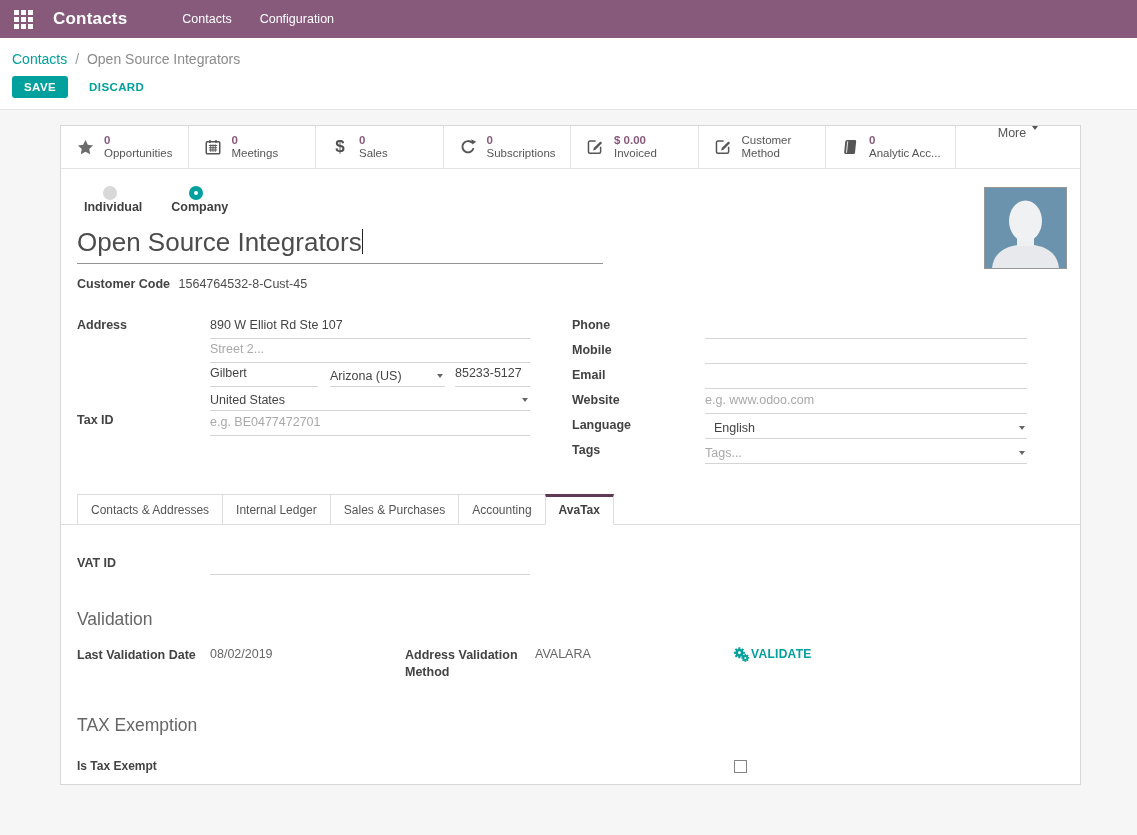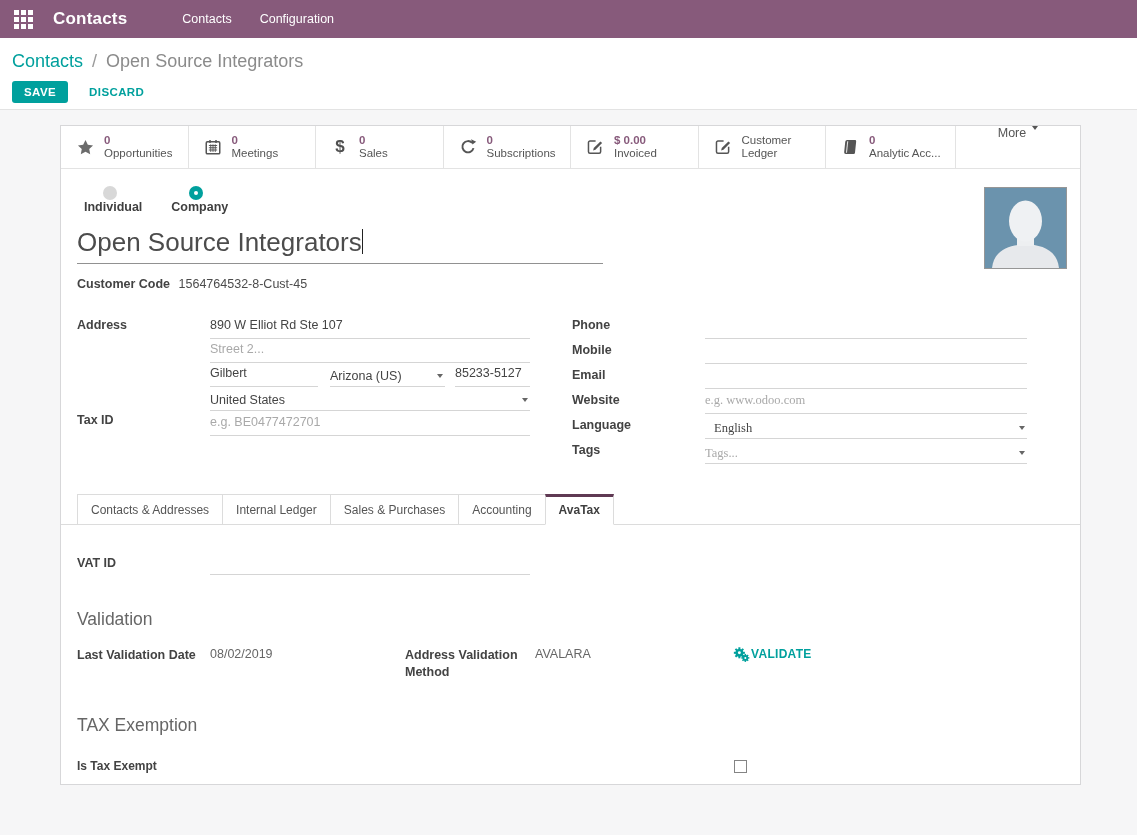--- a/index.html
+++ b/index.html
@@ -10,21 +10,21 @@
     background:#fff; color:#444;
   }
   
   .topbar { height:38px; background:#875A7B; display:flex; align-items:center; color:#fff; }
   .apps-grid { display:grid; grid-template-columns:repeat(3,5px); grid-gap:2px; margin:0 20px 0 14px; cursor:pointer; }
   .apps-grid span { width:5px; height:5px; background:#fff; display:block; }
   .app-title { font-size:17px; font-weight:bold; margin-right:55px; letter-spacing:.2px; cursor:pointer; }
   .top-menu-item { font-size:12.5px; margin-right:28px; cursor:pointer; }
   
   .control-panel { background:#fff; padding:13px 12px 9px; border-bottom:1px solid #e3e3e3; height:72px; }
-  .breadcrumb { font-size:18px; }
+  .breadcrumb { font-size:14px; }
   .breadcrumb .bc-link { color:#00A09D; cursor:pointer; }
   .breadcrumb .bc-sep { color:#9a9a9a; margin:0 4px; }
   .breadcrumb .bc-current { color:#8b8b8b; }
   .cp-buttons { margin-top:9px; display:flex; align-items:center; }
   .btn-save { background:#00A09D; color:#fff; border:none; border-radius:3px; font-size:11.5px;
               font-weight:bold; padding:5px 12px; letter-spacing:.4px; cursor:pointer; font-family:inherit; }
   .btn-discard { background:none; border:none; color:#00A09D; font-size:11.5px; font-weight:bold;
                  margin-left:15px; letter-spacing:.4px; cursor:pointer; font-family:inherit; }
   
   .content { background:#f6f6f7; height:725px; padding-top:15px; }
@@ -68,21 +68,21 @@
   .field { border-bottom:1px solid #d5d5d5; font-size:12.5px; color:#444; height:24px; padding-top:3px;
            cursor:text; }
   .field.placeholder { color:#a9a9a9; }
   .field.select { display:flex; justify-content:space-between; align-items:center; cursor:pointer; }
   .field.select .caret { margin-right:2px; border-top-color:#666; }
   .csz-row { display:flex; }
   .csz-row .city { width:108px; margin-right:12px; }
   .csz-row .state { width:115px; margin-right:10px; }
   .csz-row .zip { width:75px; }
   .rrow { display:flex; margin-bottom:1px; }
-  .rfield { flex:1;font-family:Liberation Serif, serif; }
+  .rfield { flex:1; }
   .indent { padding-left:9px; }
   
   .notebook { margin-top:29px; }
   .tab-list { display:flex; border-bottom:1px solid #dcdcdc; padding-left:16px; align-items:flex-end; }
   .tab { border:1px solid #dcdcdc; margin-bottom:-1px; margin-right:-1px; background:#fff;
          font-size:12px; color:#555; padding:8px 13px 7px; cursor:pointer; }
   .tab.active { border-top:3px solid #5f3953; border-bottom:1px solid #fff; padding-top:6px;
                 font-weight:bold; color:#3f3f3f; }
   .tab-content { padding:28px 53px 0 16px; }
   .vat-row { display:flex; }
@@ -206,21 +206,21 @@
         </span>
       </div>
       <div class="stat-btn">
         <span class="stat-icon">
           <svg viewBox="0 0 24 24" width="18" height="18">
             <path d="M19.5 11.5v6.7a2 2 0 0 1-2 2H5.3a2 2 0 0 1-2-2V6a2 2 0 0 1 2-2h7.5" fill="none" stroke="#555" stroke-width="2"></path>
             <path d="M10.3 13.4l8.9-8.9 2.3 2.3-8.9 8.9-3.1.8z" fill="#555"></path>
           </svg>
         </span>
         <span class="stat-info" style="width:70px;">
-          <span class="stat-label">Customer Ledger</span>
+          <span class="stat-label">Customer Method</span>
         </span>
       </div>
       <div class="stat-btn" style="width:130px;">
         <span class="stat-icon">
           <svg viewBox="0 0 24 24" width="18" height="18">
             <g transform="skewX(-6) translate(1.5 0)">
               <path fill="#555" d="M7 2.8h10.5a1.7 1.7 0 0 1 1.7 1.7v15a1.7 1.7 0 0 1-1.7 1.7H7A2.3 2.3 0 0 1 4.7 18.9V5.1A2.3 2.3 0 0 1 7 2.8z"></path>
               <rect x="7.2" y="4.2" width="1.4" height="15.6" fill="#fff" opacity=".85"></rect>
             </g>
           </svg>

